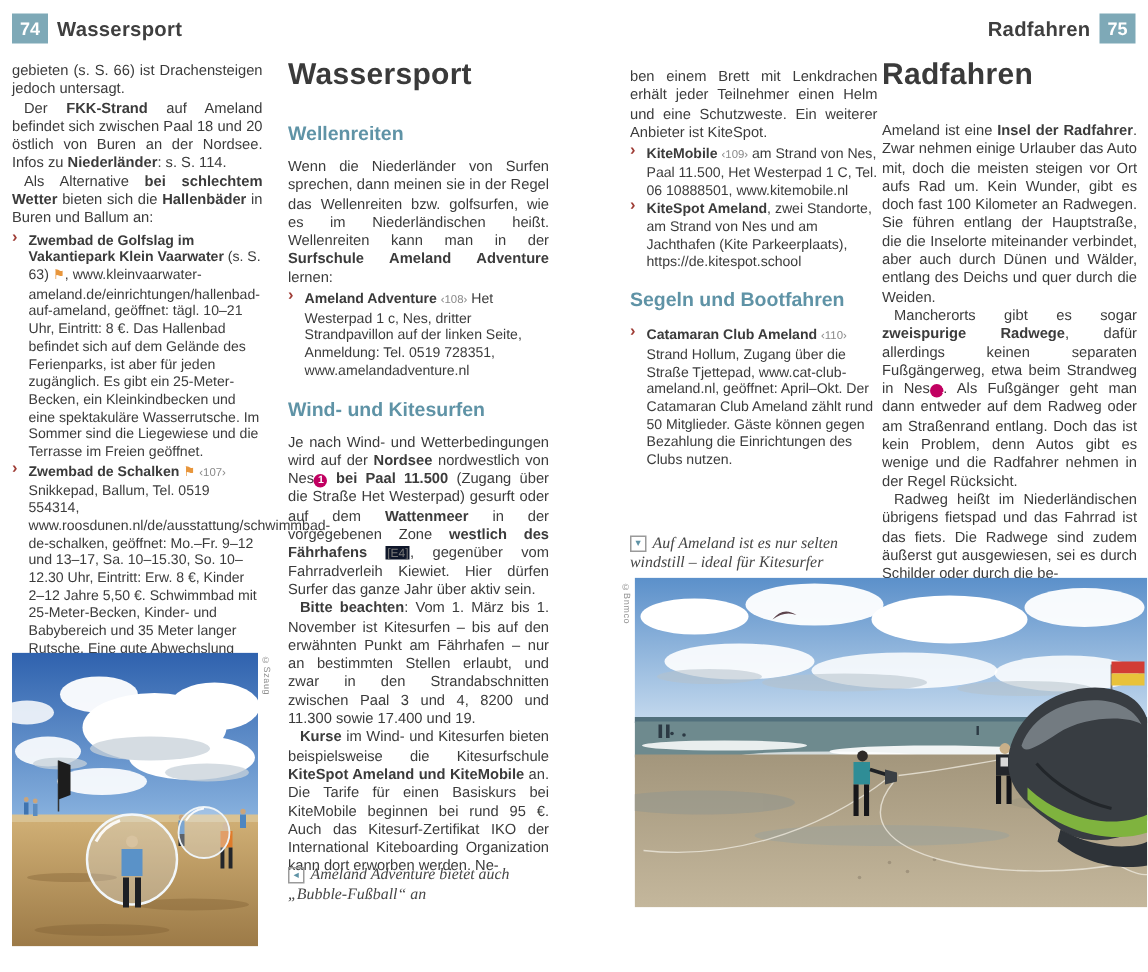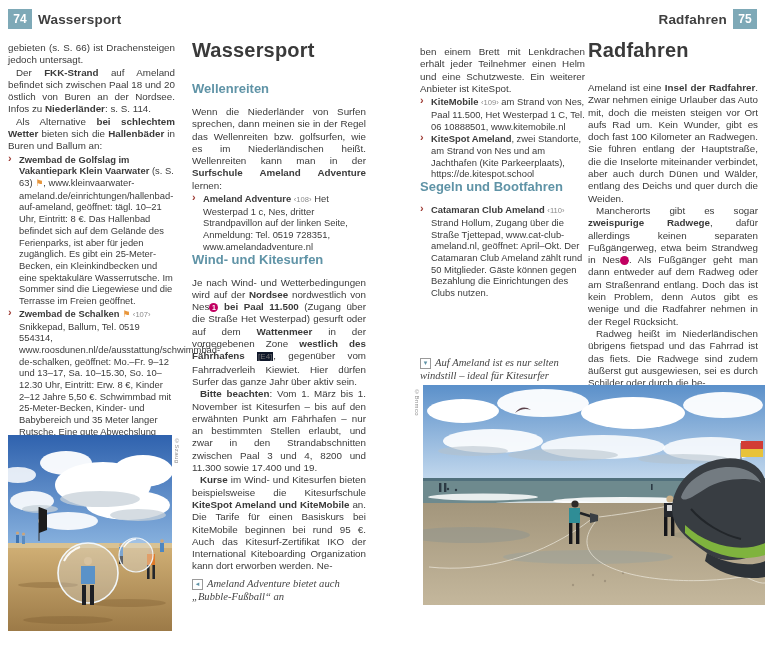--- a/index.html
+++ b/index.html
@@ -18,21 +18,21 @@
   
   .col{position:absolute;}
   .col1{left:8px;top:42px;width:167px;}
   .col2{left:192px;top:36px;width:174px;}
   .col3{left:420px;top:46px;width:165px;}
   .col4{left:588px;top:36px;width:170px;}
 
   h1.head{font-size:20px;line-height:1;margin:4px 0 22px;color:#3a3a3a;
           font-weight:bold;letter-spacing:.2px;}
   h2.subhead{font-size:13px;line-height:1;margin:0 0 11px;color:#5f93a6;font-weight:bold;}
-  h2.subhead.mt{}
+  h2.subhead.mt{margin-top:13px;}
 
   p.para{font-size:9.8px;line-height:12.3px;text-align:justify;margin:0;
          -webkit-hyphens:auto;hyphens:auto;}
   p.para.ind{text-indent:8px;}
 
   .li{position:relative;padding-left:11px;font-size:9.4px;line-height:11.7px;
       text-align:left;margin:1px 0 0;}
   .li .arrow{position:absolute;left:0;top:-1px;color:#9e3b34;font-weight:bold;font-size:11px;}
 
   

